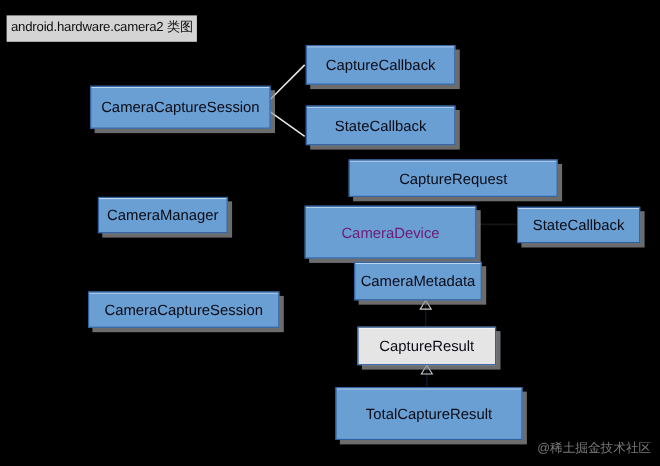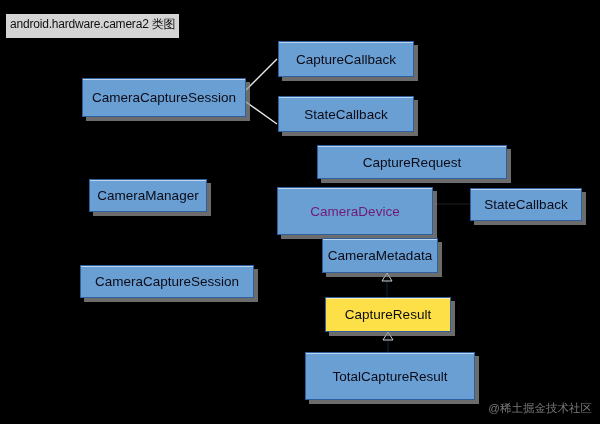--- a/index.html
+++ b/index.html
@@ -126,21 +126,21 @@
       </div>
       <div class="node" style="left: 470px; top: 188px; width: 112px; height: 33px; background: rgb(106, 159, 212); border-color: rgb(47, 95, 158); color: rgb(11, 11, 22);">
         <span class="node-label">StateCallback</span>
       </div>
       <div class="node" style="left: 322px; top: 238px; width: 116px; height: 35px; background: rgb(106, 159, 212); border-color: rgb(47, 95, 158); color: rgb(11, 11, 22);">
         <span class="node-label">CameraMetadata</span>
       </div>
       <div class="node" style="left: 80px; top: 265px; width: 174px; height: 33px; background: rgb(106, 159, 212); border-color: rgb(47, 95, 158); color: rgb(11, 11, 22);">
         <span class="node-label">CameraCaptureSession</span>
       </div>
-      <div class="node" style="left: 325px; top: 297px; width: 126px; height: 35px; background: #fde047; border-color: rgb(47, 95, 158); color: rgb(11, 11, 22);">
+      <div class="node" style="left: 325px; top: 297px; width: 126px; height: 35px; background: #e5e5e5; border-color: rgb(47, 95, 158); color: rgb(11, 11, 22);">
         <span class="node-label">CaptureResult</span>
       </div>
       <div class="node" style="left: 305px; top: 352px; width: 170px; height: 48px; background: rgb(106, 159, 212); border-color: rgb(47, 95, 158); color: rgb(11, 11, 22);">
         <span class="node-label">TotalCaptureResult</span>
       </div>
     </div>
 
   <div id="watermark">@稀土掘金技术社区</div>
 
 </div>

